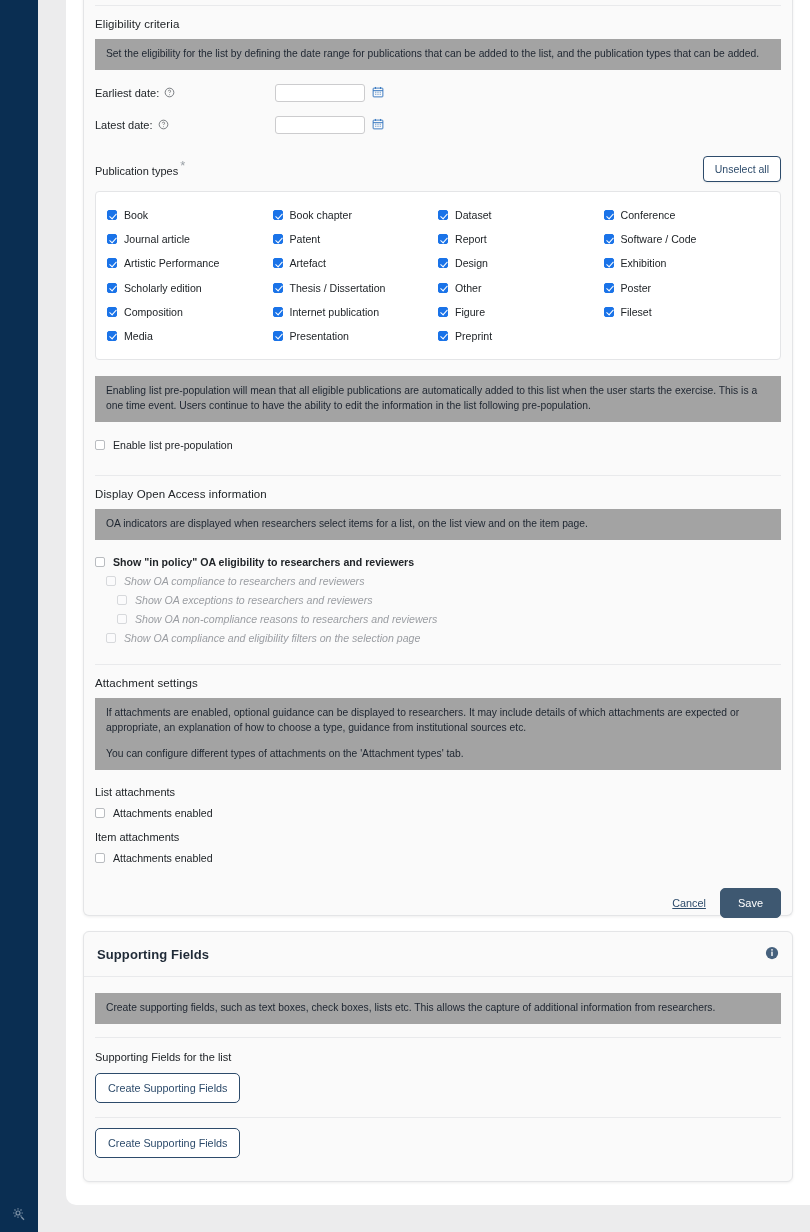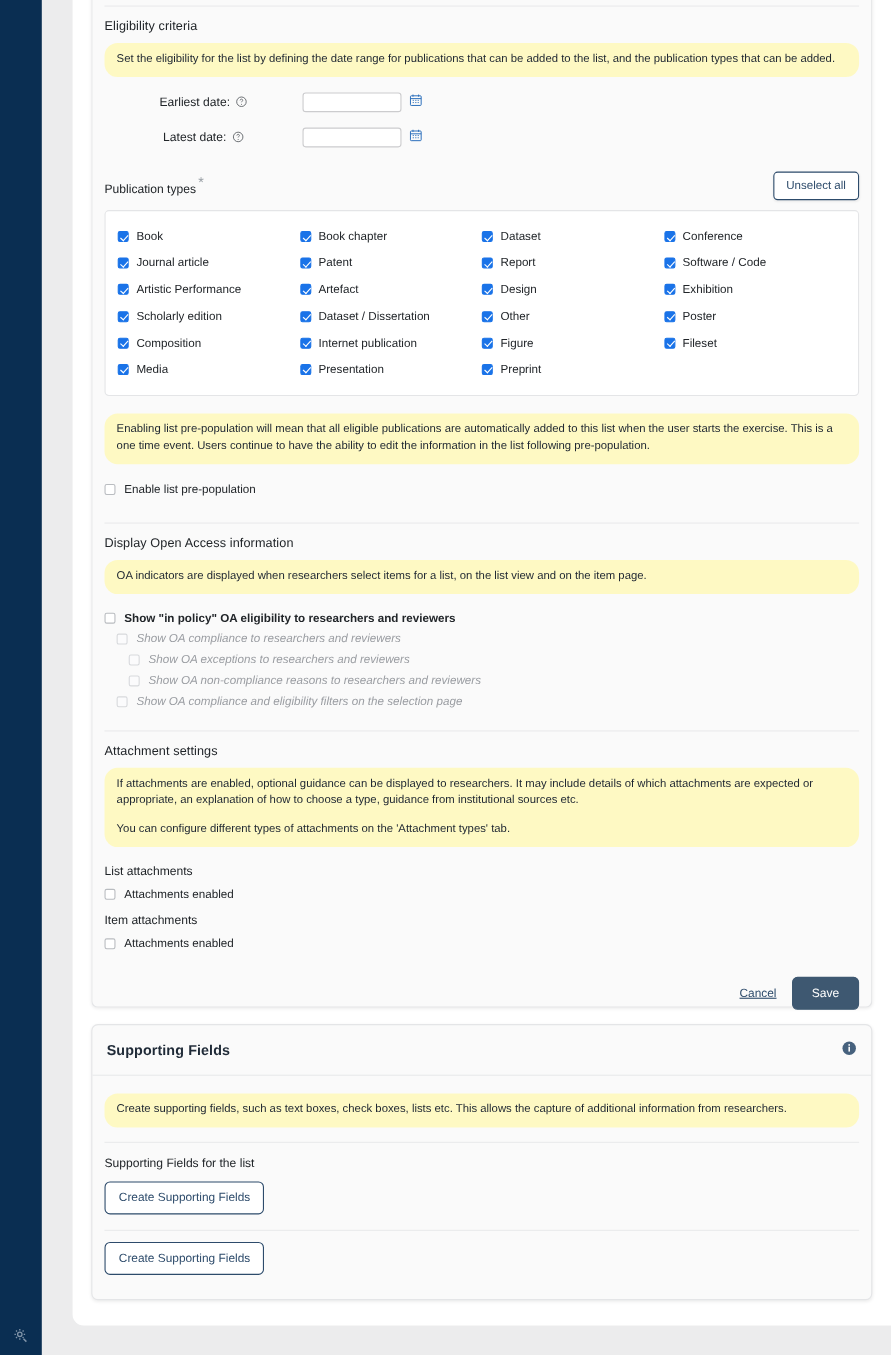--- a/index.html
+++ b/index.html
@@ -49,33 +49,33 @@
   .top-rule { height:1px; background:#e9eaec; margin:17px 11px 0 11px; }
 
   .section-title {
     font-size:11.5px; color:#212529; font-weight:400;
     padding: 12px 0 9px 0; letter-spacing:.1px;
   }
   .rule { height:1px; background:#e9eaec; margin:0; }
 
   
   .banner {
-    background:#fef9c3; color:#1d2530;
-    border-radius:12px;
+    background:#a3a3a3; color:#1d2530;
+    border-radius:0;
     padding:8px 11px;
     font-size:10.3px; line-height:1.45;
   }
   .banner p { margin:0; }
   .banner p + p { margin-top:11px; }
 
   
   .date-row { display:flex; align-items:center; margin-top:14px; }
   .date-label {
     width:180px; font-size:11px; color:#212529;
-    display:flex; align-items:center; gap:5px;justify-content:center;
+    display:flex; align-items:center; gap:5px;
   }
   .qmark { display:inline-block; width:11px; height:11px; }
   .date-input {
     width:90px; height:18px;
     border:1px solid #ccccce; border-radius:3px;
     background:#fff;
   }
   .date-input input {
     width:100%; height:100%; border:0; outline:0; background:transparent;
     font-family:"Liberation Sans", sans-serif; font-size:10px; padding:0 4px;
@@ -295,21 +295,21 @@
             <div class="pub-item">
               <span class="cb checked"></span>
               <span>Exhibition</span>
             </div>
             <div class="pub-item">
               <span class="cb checked"></span>
               <span>Scholarly edition</span>
             </div>
             <div class="pub-item">
               <span class="cb checked"></span>
-              <span>Dataset / Dissertation</span>
+              <span>Thesis / Dissertation</span>
             </div>
             <div class="pub-item">
               <span class="cb checked"></span>
               <span>Other</span>
             </div>
             <div class="pub-item">
               <span class="cb checked"></span>
               <span>Poster</span>
             </div>
             <div class="pub-item">

